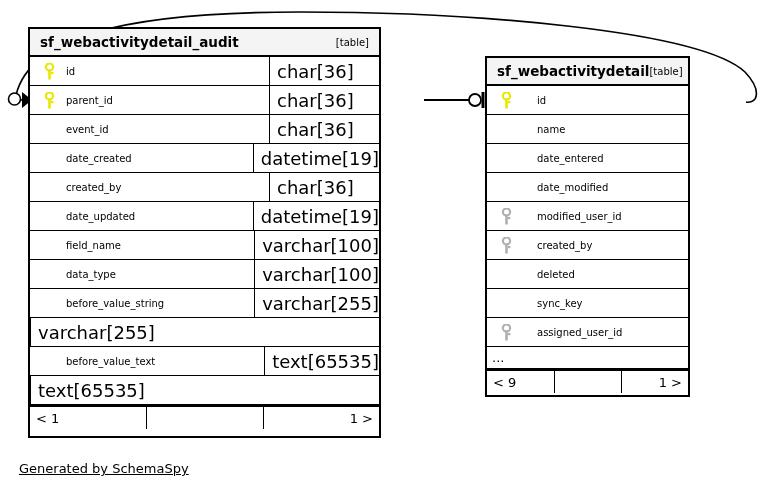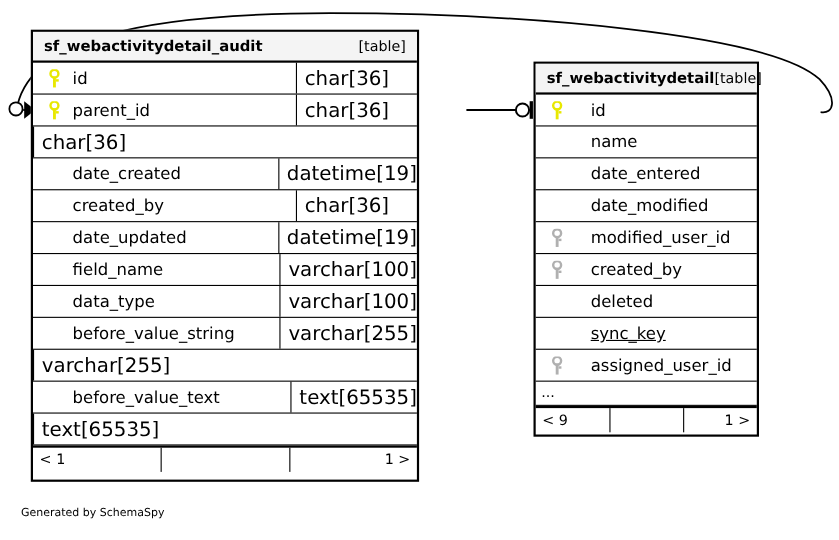--- a/index.html
+++ b/index.html
@@ -19,21 +19,21 @@
   }
   .tbl-header{
     display:flex;align-items:center;justify-content:space-between;
     background:#f4f4f4;
     border-bottom:2px solid #000000;
     box-sizing:border-box;
     padding:0 10px;
     height:28px;
   }
   .tbl-name{font-weight:bold;font-size:13.5px;letter-spacing:0;}
-  .tbl-tag{font-size:13px;}
+  .tbl-tag{font-size:10px;}
 
   .row{
     display:flex;align-items:stretch;
     border-bottom:1px solid #000000;
     box-sizing:border-box;
     height:29px;
   }
   .row:last-of-type{border-bottom:none;}
   .cell-name{
     display:flex;align-items:center;
@@ -43,21 +43,21 @@
     min-width:0;
   }
   .cell-type{
     display:flex;align-items:center;
     box-sizing:border-box;
     padding-left:7px;
     border-left:1px solid #000000;
     font-size:18px;
     flex:0 0 110px;
   }
-  .col-label{font-size:15px;white-space:nowrap;}
+  .col-label{font-size:10px;white-space:nowrap;}
   .keyslot{
     width:22px;flex:0 0 22px;
     display:flex;align-items:center;justify-content:center;
   }
   .namepad{padding-left:6px;}
 
   .ellipsis-row{
     display:flex;align-items:center;
     height:22px;
     border-bottom:1px solid #000000;
@@ -80,22 +80,23 @@
     border-left:1px solid #000000;
     padding:0 6px;
   }
   .foot-cell:first-child{border-left:none;}
   .foot-left{justify-content:flex-start;}
   .foot-mid{justify-content:center;}
   .foot-right{justify-content:flex-end;}
 
   .caption{
     position:absolute;
-    font-size:10px;
+    font-size:13px;
     white-space:nowrap;
+    text-decoration:underline;
   }
 </style>
 </head>
 <body>
 
 <div id="diagram">
 
   <svg class="conn-svg" viewBox="0 0 763 491">
 
     <path d="M 16,95 C 30,38 120,12 300,12 C 470,12 700,30 745,72 C 762,90 758,104 746,102" fill="none" stroke="#000000" stroke-width="1.6"></path>
@@ -137,20 +138,24 @@
               <rect x="4.2" y="6.5" width="2.6" height="10" fill="#e8e800"></rect>
               <rect x="6.8" y="9" width="2.6" height="2.2" fill="#e8e800"></rect>
             </svg>
         </span>
         <span class="col-label namepad">parent_id</span>
       </div>
       <div class="cell-type">char[36]</div>
     </div>
 
     <div class="row">
+      <div class="cell-name">
+        <span class="keyslot"></span>
+        <span class="col-label namepad">event_id</span>
+      </div>
       <div class="cell-type">char[36]</div>
     </div>
 
     <div class="row">
       <div class="cell-name">
         <span class="keyslot"></span>
         <span class="col-label namepad">date_created</span>
       </div>
       <div class="cell-type">datetime[19]</div>
     </div>
@@ -287,21 +292,21 @@
     <div class="row">
       <div class="cell-name">
         <span class="keyslot"></span>
         <span class="col-label" style="padding-left:20px;">deleted</span>
       </div>
     </div>
 
     <div class="row">
       <div class="cell-name">
         <span class="keyslot"></span>
-        <span class="col-label" style="padding-left:20px;text-decoration:underline;">sync_key</span>
+        <span class="col-label" style="padding-left:20px;">sync_key</span>
       </div>
     </div>
 
     <div class="row">
       <div class="cell-name">
         <span class="keyslot">
           <svg width="11" height="17" viewBox="0 0 11 17">
               <circle cx="5.5" cy="4" r="3.6" fill="none" stroke="#b0b0b0" stroke-width="2.2"></circle>
               <rect x="4.2" y="6.5" width="2.6" height="10" fill="#b0b0b0"></rect>
               <rect x="6.8" y="9" width="2.6" height="2.2" fill="#b0b0b0"></rect>

